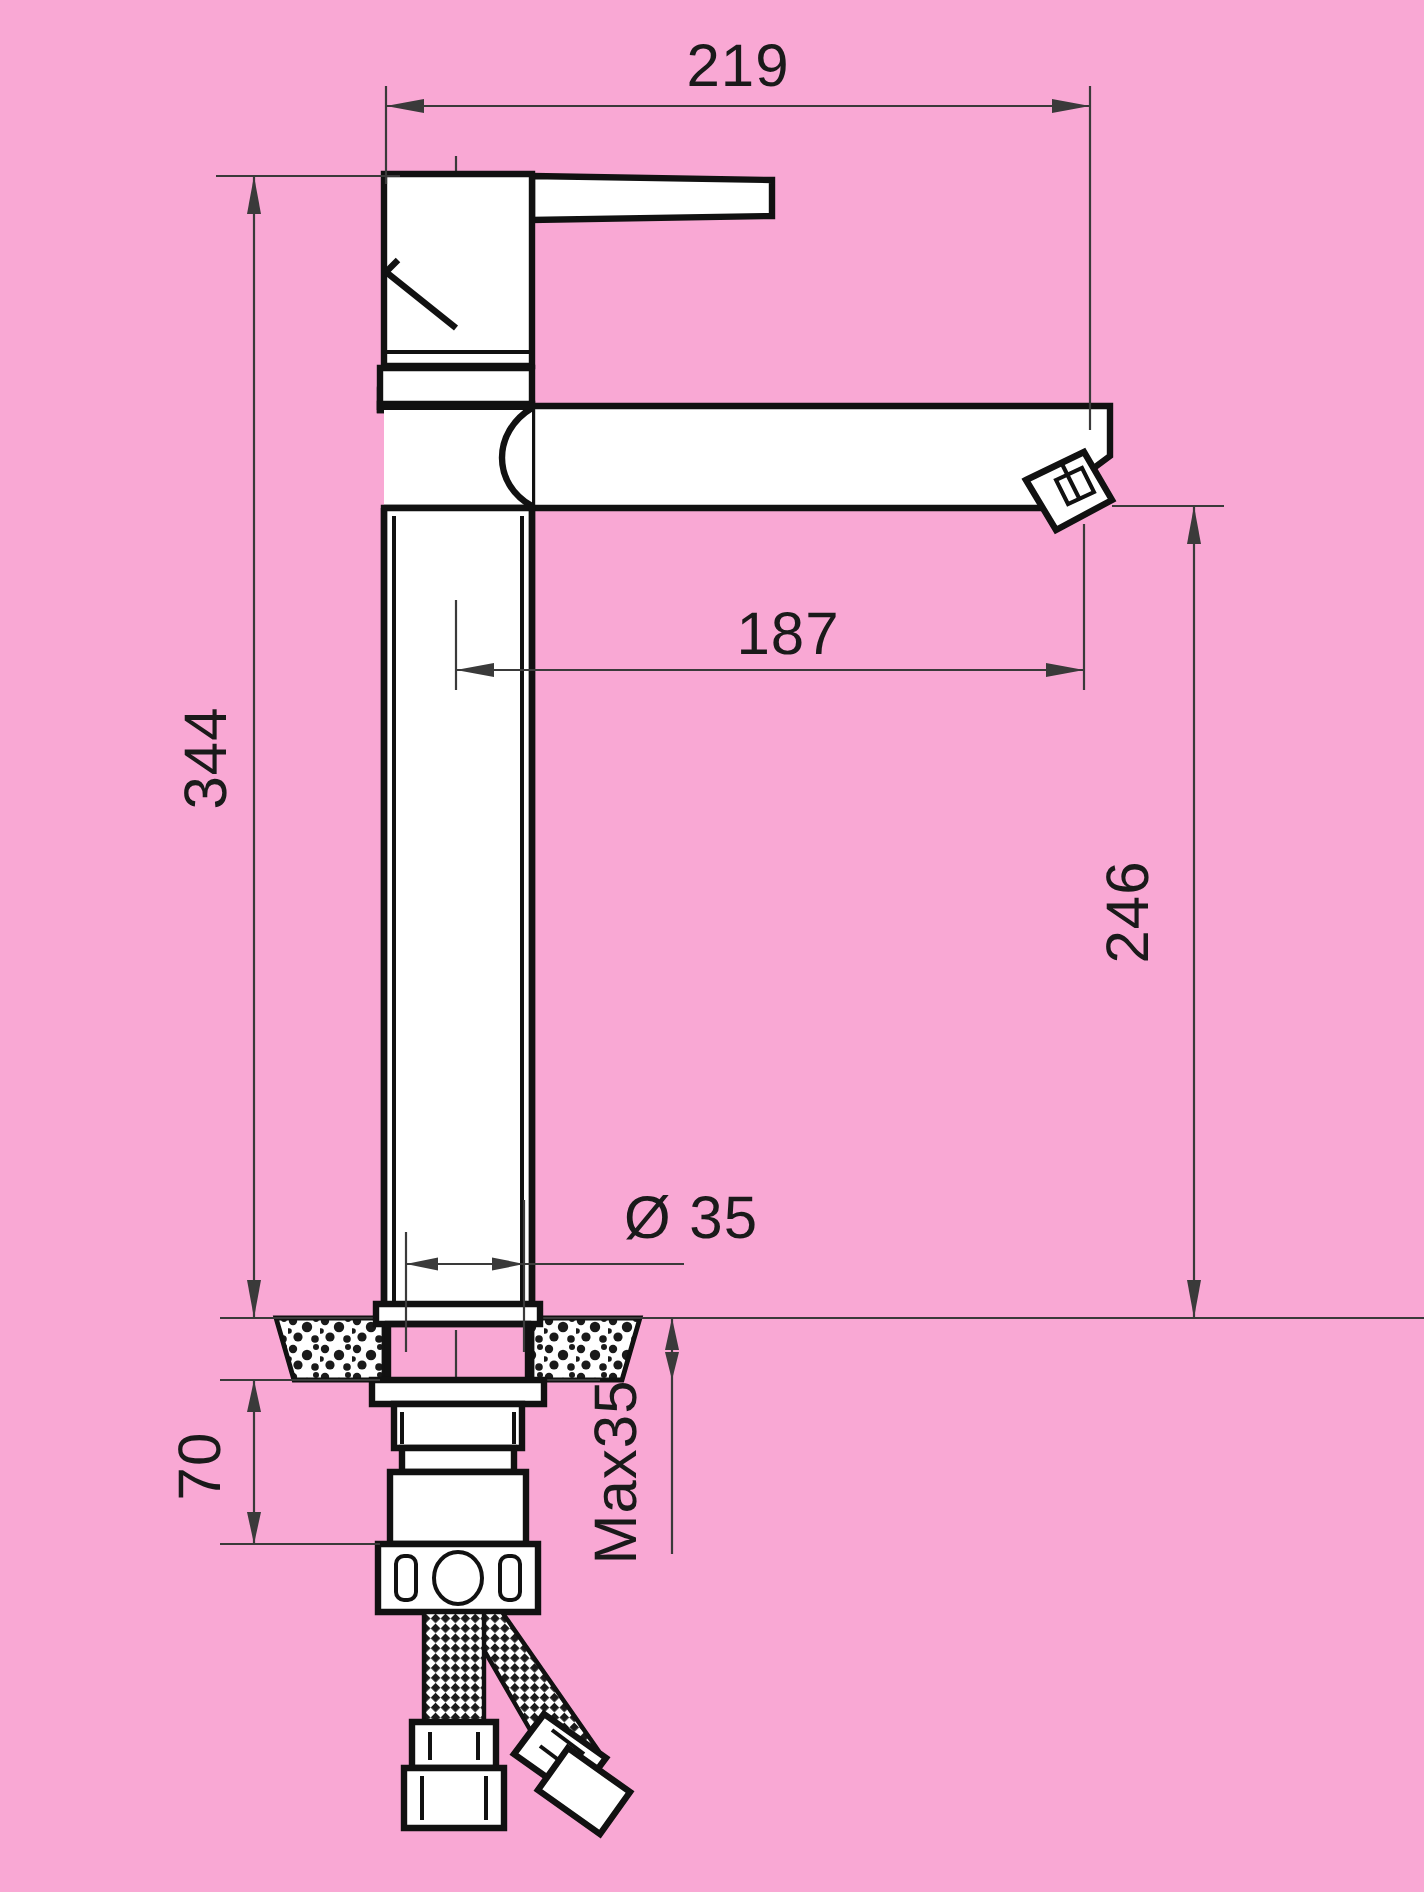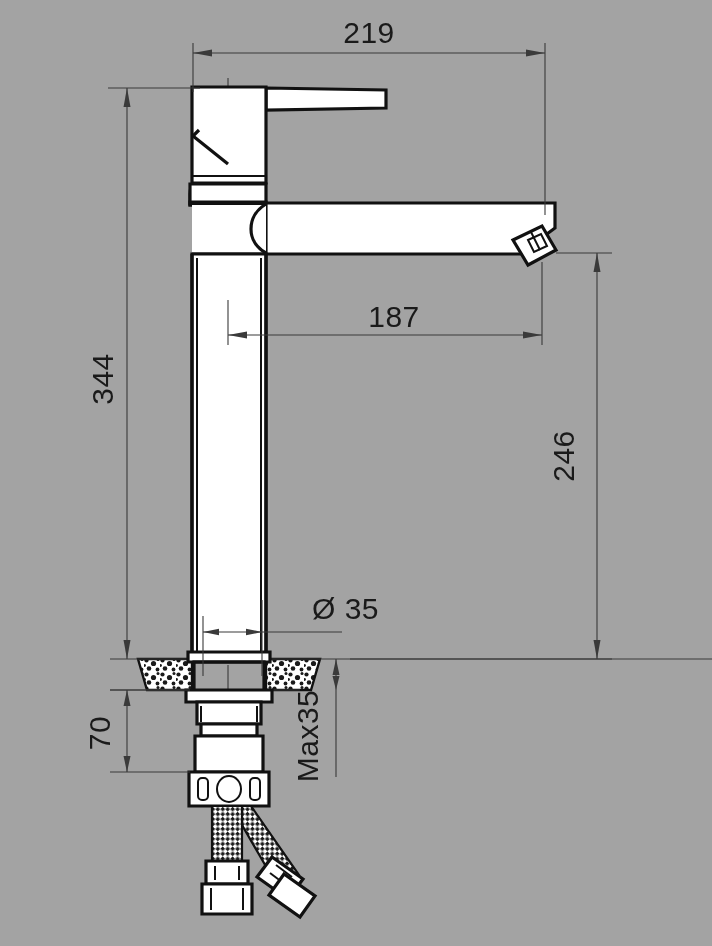--- a/index.html
+++ b/index.html
@@ -7,21 +7,21 @@
     padding: 0;
     background: #ffffff;
   }
   body {
     font-family: "Liberation Sans", sans-serif;
   }
   #drawing-root {
     position: relative;
     width: 712px;
     height: 946px;
-    background: #a3a3a3;
+    background: #f9a8d4;
     overflow: hidden;
   }
   svg.drawing-canvas {
     display: block;
     width: 712px;
     height: 946px;
   }
   .dim-text {
     font-family: "Liberation Sans", sans-serif;
     font-size: 30px;

